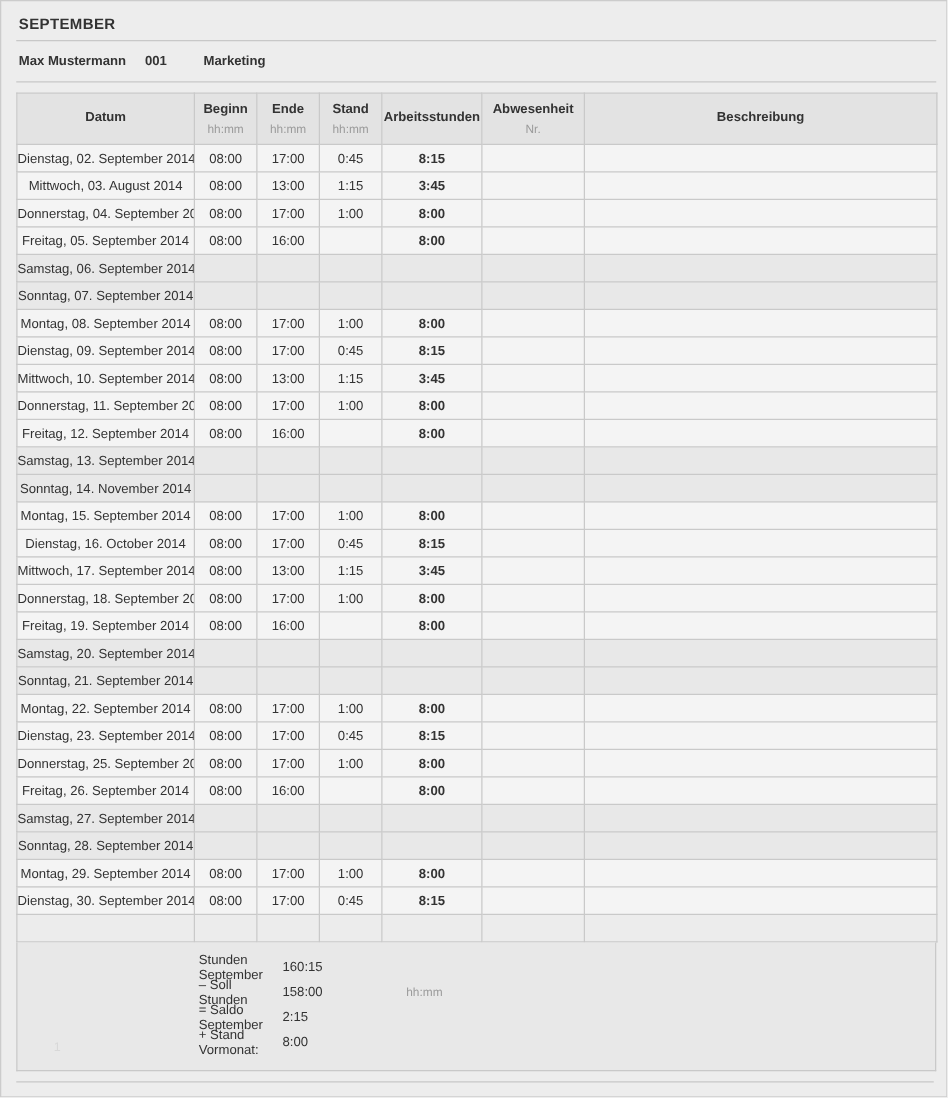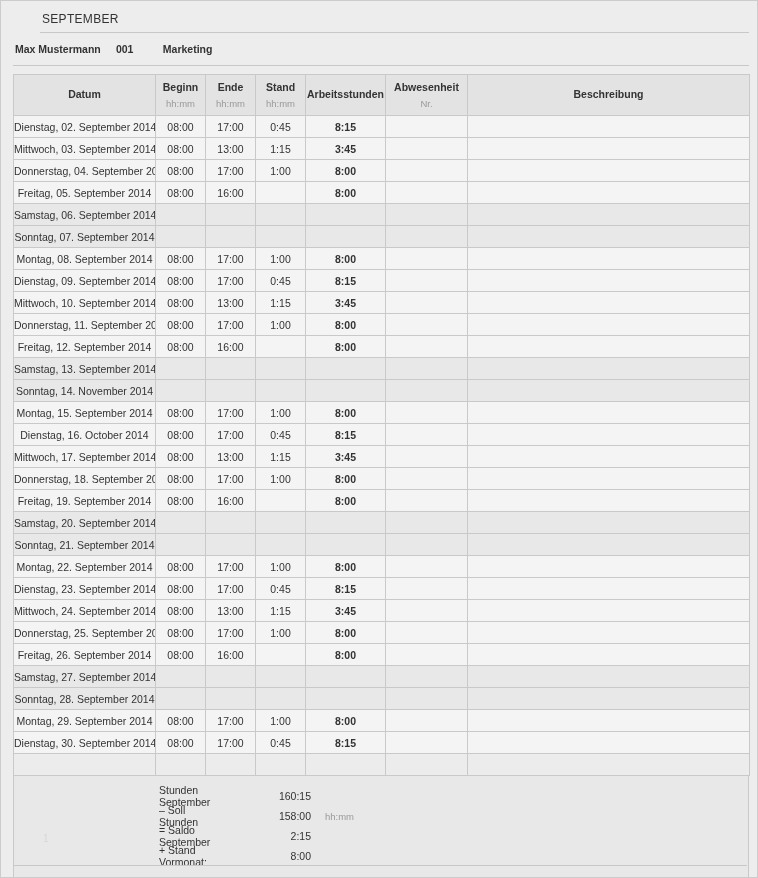--- a/index.html
+++ b/index.html
@@ -22,26 +22,25 @@
     overflow: hidden;
   }
   .inner {
     position: absolute;
     left: 12px;
     top: 8px;
     width: 736px;
   }
   .doc-title {
     font-size: 12px;
-    font-weight: normal;
+    font-weight: bold;
     color: #333333;
     letter-spacing: 0.3px;
     padding: 3px 0 6px 2px;
     border-bottom: 1px solid #c8c8c8;
-    margin-left: 27px;
   }
   .person-row {
     padding: 10px 0 10px 2px;
     font-size: 10.5px;
     font-weight: bold;
     color: #333333;
     border-bottom: 1px solid #c8c8c8;
   }
   .person-row span { display: inline-block; }
   .p-name { width: 98px; }
@@ -111,21 +110,21 @@
     padding: 10px 0 12px 0;
   }
   .sum-row {
     display: flex;
     align-items: center;
     height: 20px;
     font-size: 10.5px;
     color: #333333;
   }
   .sum-label { width: 212px; padding-left: 145px; box-sizing: border-box; }
-  .sum-value { width: 85px; text-align: right; }
+  .sum-value { width: 85px; text-align: left; }
   .sum-unit  { width: 80px; padding-left: 14px; color: #9a9a9a; font-size: 9.5px; }
   .sum-row.bold .sum-label, .sum-row.bold .sum-value { font-weight: normal; }
 
   .footer-line {
     position: absolute;
     left: 12px;
     right: 10px;
     bottom: 10px;
     border-top: 1px solid #c8c8c8;
     height: 1px;
@@ -198,21 +197,21 @@
           <tr>
             <td class="c-date">Dienstag, 02. September 2014</td>
             <td class="c-num">08:00</td>
             <td class="c-num">17:00</td>
             <td class="c-num">0:45</td>
             <td class="c-hours">8:15</td>
             <td class="c-abs"></td>
             <td class="c-desc"></td>
           </tr>
           <tr>
-            <td class="c-date">Mittwoch, 03. September 2014</td>
+            <td class="c-date">Mittwoch, 03. August 2014</td>
             <td class="c-num">08:00</td>
             <td class="c-num">13:00</td>
             <td class="c-num">1:15</td>
             <td class="c-hours">3:45</td>
             <td class="c-abs"></td>
             <td class="c-desc"></td>
           </tr>
           <tr>
             <td class="c-date">Donnerstag, 04. September 2014</td>
             <td class="c-num">08:00</td>
@@ -383,29 +382,20 @@
             <td class="c-hours">8:00</td>
             <td class="c-abs"></td>
             <td class="c-desc"></td>
           </tr>
           <tr>
             <td class="c-date">Dienstag, 23. September 2014</td>
             <td class="c-num">08:00</td>
             <td class="c-num">17:00</td>
             <td class="c-num">0:45</td>
             <td class="c-hours">8:15</td>
-            <td class="c-abs"></td>
-            <td class="c-desc"></td>
-          </tr>
-          <tr>
-            <td class="c-date">Mittwoch, 24. September 2014</td>
-            <td class="c-num">08:00</td>
-            <td class="c-num">13:00</td>
-            <td class="c-num">1:15</td>
-            <td class="c-hours">3:45</td>
             <td class="c-abs"></td>
             <td class="c-desc"></td>
           </tr>
           <tr>
             <td class="c-date">Donnerstag, 25. September 2014</td>
             <td class="c-num">08:00</td>
             <td class="c-num">17:00</td>
             <td class="c-num">1:00</td>
             <td class="c-hours">8:00</td>
             <td class="c-abs"></td>

